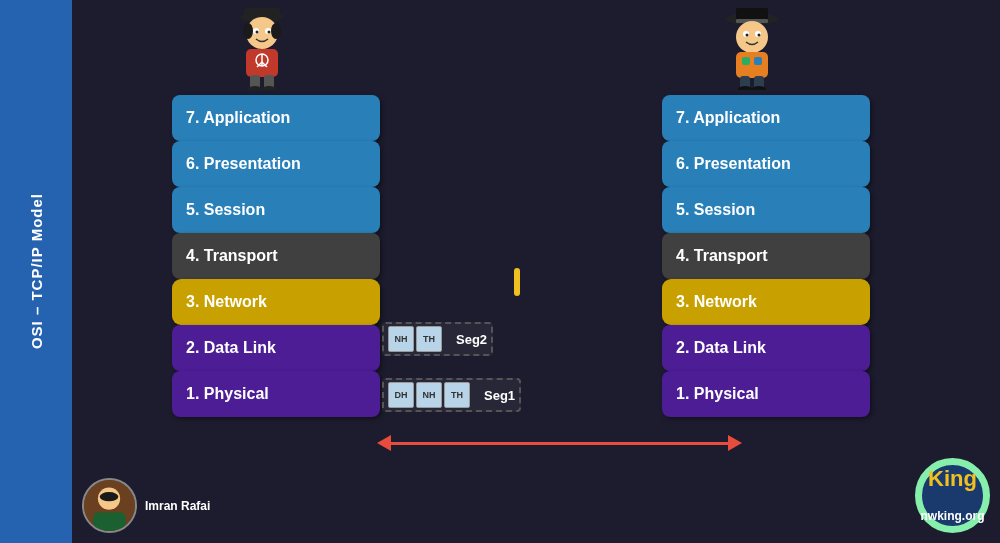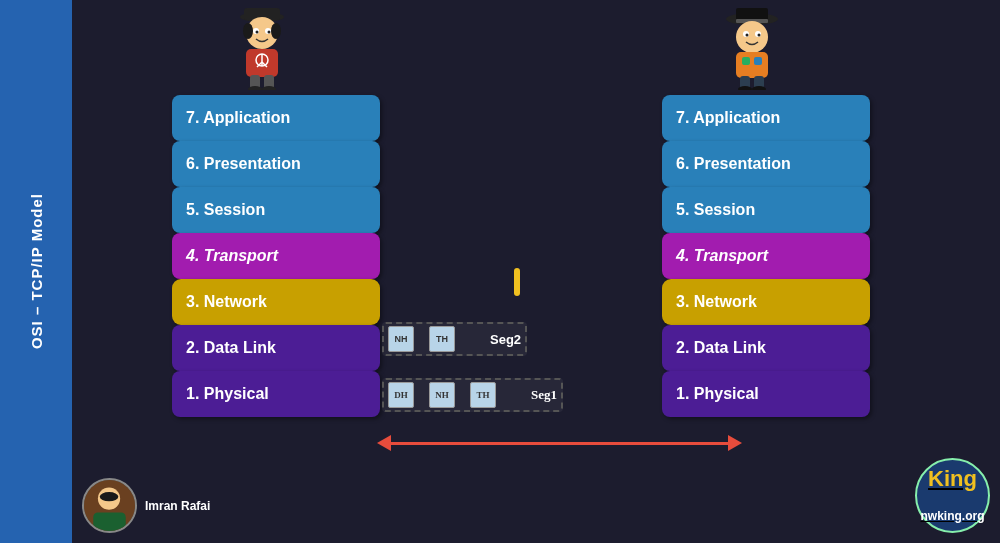--- a/index.html
+++ b/index.html
@@ -84,21 +84,21 @@
       color: white;
       text-align: left;
       padding-left: 14px;
       cursor: pointer;
       display: flex;
       align-items: center;
       box-shadow: 2px 2px 4px rgba(0,0,0,0.4);
     }
 
     .layer-blue { background: #2980b9; }
-    .layer-orange { background: #a21caf; font-style: italic; }
+    .layer-orange { background: #404040; }
     .layer-yellow { background: #c8a000; border-radius: 9px; }
     .layer-green { background: #4c1d95; }
 
     
     .packets-area {
       position: absolute;
       left: 320px;
       top: 310px;
     }
 
@@ -107,21 +107,21 @@
       align-items: center;
       margin-bottom: 6px;
     }
 
     .packet-box {
       border: 2px dashed #555;
       border-radius: 4px;
       padding: 2px 4px;
       display: flex;
       align-items: center;
-      gap: 15px;
+      gap: 2px;
       background: rgba(255,255,255,0.05);
     }
 
     .hdr {
       width: 26px;
       height: 26px;
       border: 1px solid #999;
       background: #b8d4e8;
       display: flex;
       align-items: center;
@@ -129,21 +129,21 @@
       font-size: 9px;
       font-weight: bold;
       color: #333;
       border-radius: 2px;
     }
 
     .seg-label {
       color: white;
       font-size: 13px;
       font-weight: bold;
-      margin-left: 20px;
+      margin-left: 12px;
     }
 
     
     .arrow-container {
       position: absolute;
       left: 305px;
       top: 433px;
       width: 365px;
       height: 20px;
       display: flex;
@@ -198,26 +198,25 @@
 
     
     .king-logo {
       position: absolute;
       bottom: 10px;
       right: 10px;
       width: 75px;
       height: 75px;
       border-radius: 50%;
       background: #1a3a6e;
-      border: 2px solid #86efac;
+      border: 7px solid #86efac;
       display: flex;
       flex-direction: column;
       align-items: center;
       justify-content: center;
-      text-decoration: underline;
     }
     .king-text-big {
       color: #f0c020;
       font-size: 22px;
       font-weight: 900;
       line-height: 1;
     }
     .king-text-small {
       color: white;
       font-size: 12px;
@@ -343,21 +342,21 @@
   <div class="packets-area" style="top: 322px; left: 310px;">
     <div class="packet-row">
       <div class="packet-box">
         <div class="hdr">NH</div>
         <div class="hdr">TH</div>
         <span class="seg-label">Seg2</span>
       </div>
     </div>
   </div>
 
-  <div class="packets-area" style="top: 378px; left: 310px; font-family: Liberation Serif, serif;">
+  <div class="packets-area" style="top: 378px; left: 310px;">
     <div class="packet-row">
       <div class="packet-box">
         <div class="hdr">DH</div>
         <div class="hdr">NH</div>
         <div class="hdr">TH</div>
         <span class="seg-label">Seg1</span>
       </div>
     </div>
   </div>
 

